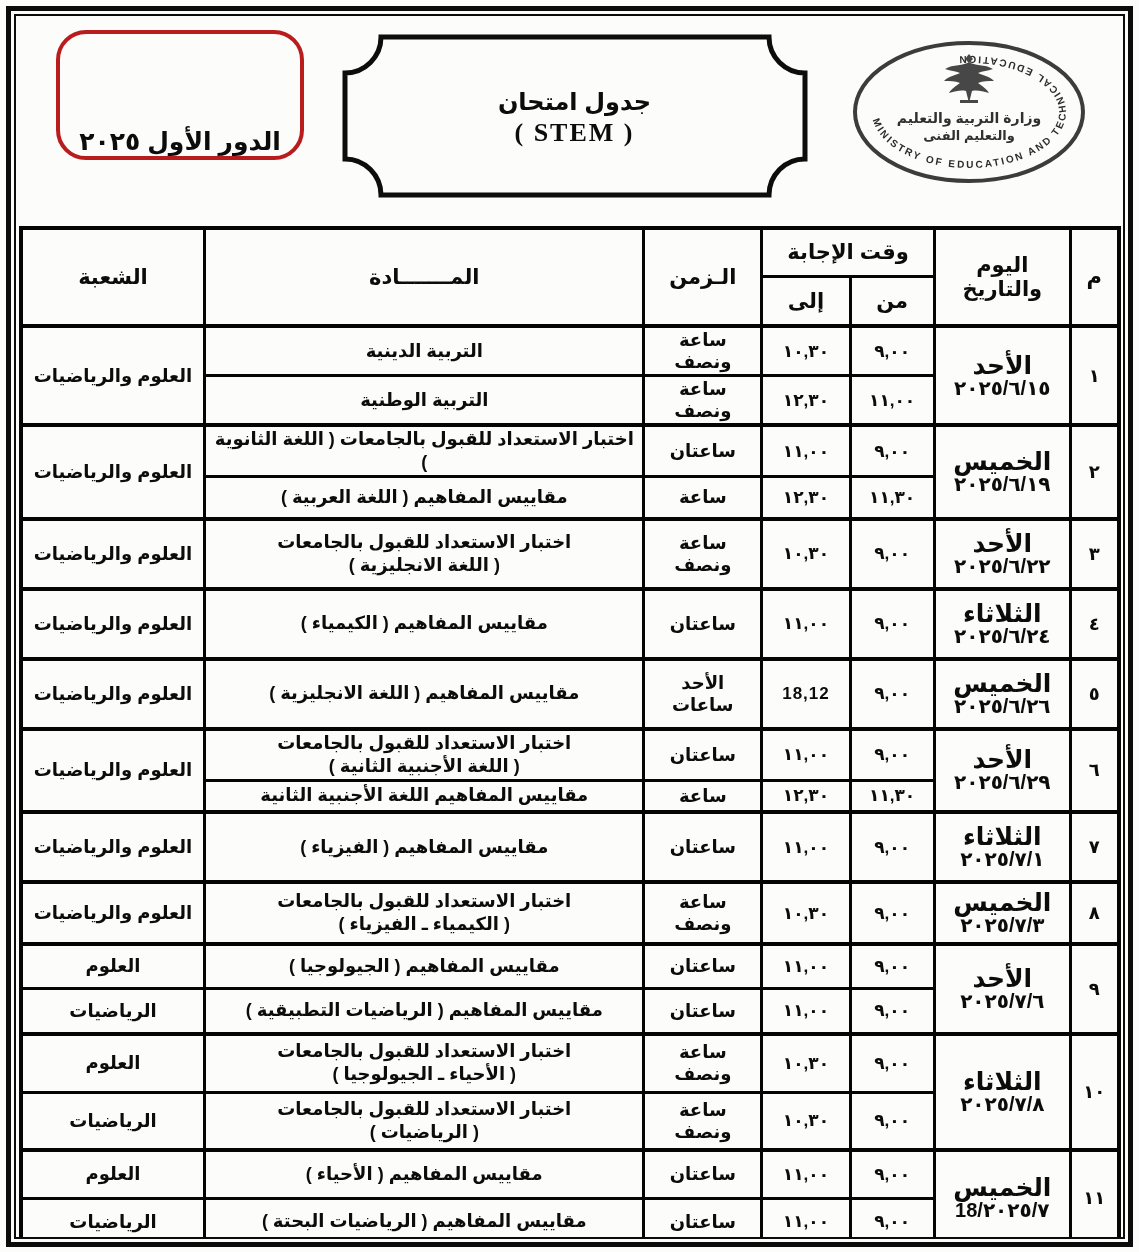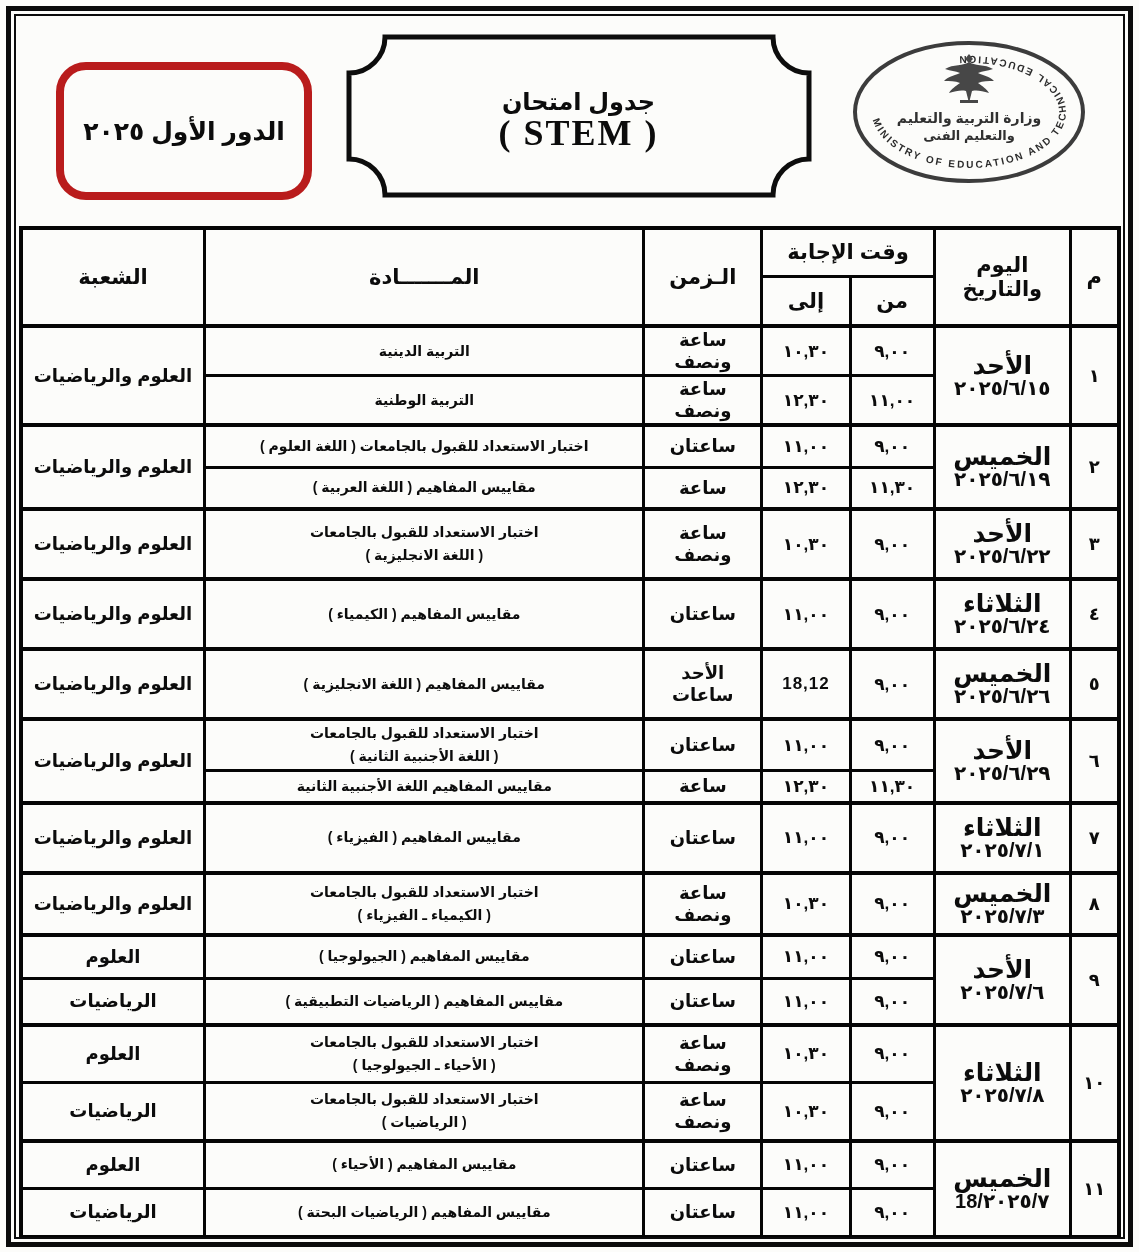--- a/index.html
+++ b/index.html
@@ -4,42 +4,42 @@
 <style>
   html,body{margin:0;padding:0;background:#e9e9e7;}
   .page{width:1139px;height:1252px;box-sizing:border-box;background:#fcfcfa;padding:6px 6px 5px 6px;
         font-family:"Liberation Sans","DejaVu Sans",sans-serif;color:#0c0c0c;}
   .frame-outer{border:5px solid #0b0b0b;padding:3px;height:100%;box-sizing:border-box;}
   .frame-inner{border:2px solid #0b0b0b;height:100%;box-sizing:border-box;overflow:hidden;}
 
   
   .header{display:flex;justify-content:space-between;align-items:flex-start;
           padding:14px 30px 6px 40px;height:204px;box-sizing:border-box;}
-  .round-box{width:240px;height:122px;border:8px solid #b91c1c;border-radius:30px;margin-top:32px;
-             display:flex;align-items:center;justify-content:center;direction:rtl;
+  .round-box{width:240px;height:122px;border:4px solid #b91c1c;border-radius:30px;
+             display:flex;align-items:flex-end;justify-content:center;direction:rtl;
              font-size:25px;font-weight:bold;}
   .plaque{position:relative;width:474px;height:172px;flex:none;}
   .plaque svg{position:absolute;inset:0;}
   .plaque-text{position:absolute;inset:0;display:flex;flex-direction:column;justify-content:center;
                align-items:center;direction:rtl;font-weight:bold;padding:10px 26px 8px;box-sizing:border-box;}
   .t-line{font-size:24px;line-height:32px;white-space:nowrap;}
-  .t-stem{font-family:"Liberation Serif","DejaVu Serif",serif;font-size:36px;letter-spacing:2px;
+  .t-stem{font-family:"Liberation Serif","DejaVu Serif",serif;font-size:26px;letter-spacing:2px;
           font-weight:bold;direction:ltr;line-height:30px;}
   .logo{width:248px;height:152px;flex:none;margin-top:6px;}
 
   
   table.sched{border-collapse:collapse;table-layout:fixed;width:1102px;margin:6px auto 0;direction:rtl;}
   .sched th,.sched td{border:3px solid #050505;text-align:center;vertical-align:middle;
                       font-weight:bold;padding:1px 3px;overflow:hidden;}
   .sched{border:4px solid #050505;}
   .sched thead{border-bottom:4px solid #050505;}
   .sched tbody{border-top:4px solid #050505;}
   .sched th{font-size:21px;}
   .sched td{font-size:18px;}
-  td.subject{white-space:pre-line;line-height:23px;font-size:14px;margin-left:8px;}
+  td.subject{white-space:pre-line;line-height:23px;font-size:18px;margin-left:8px;}
   td.timev{font-size:17px;letter-spacing:1px;}
   td.numv{font-size:18px;}
   .day{display:block;font-size:25px;line-height:24px;}
   .date{display:block;font-size:20px;line-height:22px;letter-spacing:1px;}
   tr.hh1{height:48px;} tr.hh2{height:50px;}
   tr.r42{height:42px;} tr.r50{height:50px;} tr.r34{height:32px;} tr.r70{height:70px;}
   tr.r64{height:62px;} tr.r44{height:44px;} tr.r46{height:46px;} tr.r58{height:58px;}
   tr.r48{height:48px;}
 </style>
 </head>
@@ -132,21 +132,21 @@
     <tbody>
       <tr class="r42">
         <td rowspan="2" class="numv">٢</td>
         <td rowspan="2">
           <span class="day">الخميس</span>
           <span class="date">٢٠٢٥/٦/١٩</span>
               </td>
         <td class="timev">٩,٠٠</td>
         <td class="timev">١١,٠٠</td>
         <td>ساعتان</td>
-        <td class="subject">اختبار الاستعداد للقبول بالجامعات ( اللغة العلوم )</td>
+        <td class="subject">اختبار الاستعداد للقبول بالجامعات ( اللغة الثانوية )</td>
         <td rowspan="2">العلوم والرياضيات</td>
       </tr>
       <tr class="r42">
         <td class="timev">١١,٣٠</td>
         <td class="timev">١٢,٣٠</td>
         <td>ساعة</td>
         <td class="subject">مقاييس المفاهيم ( اللغة العربية )</td>
       </tr>
     </tbody>
 

